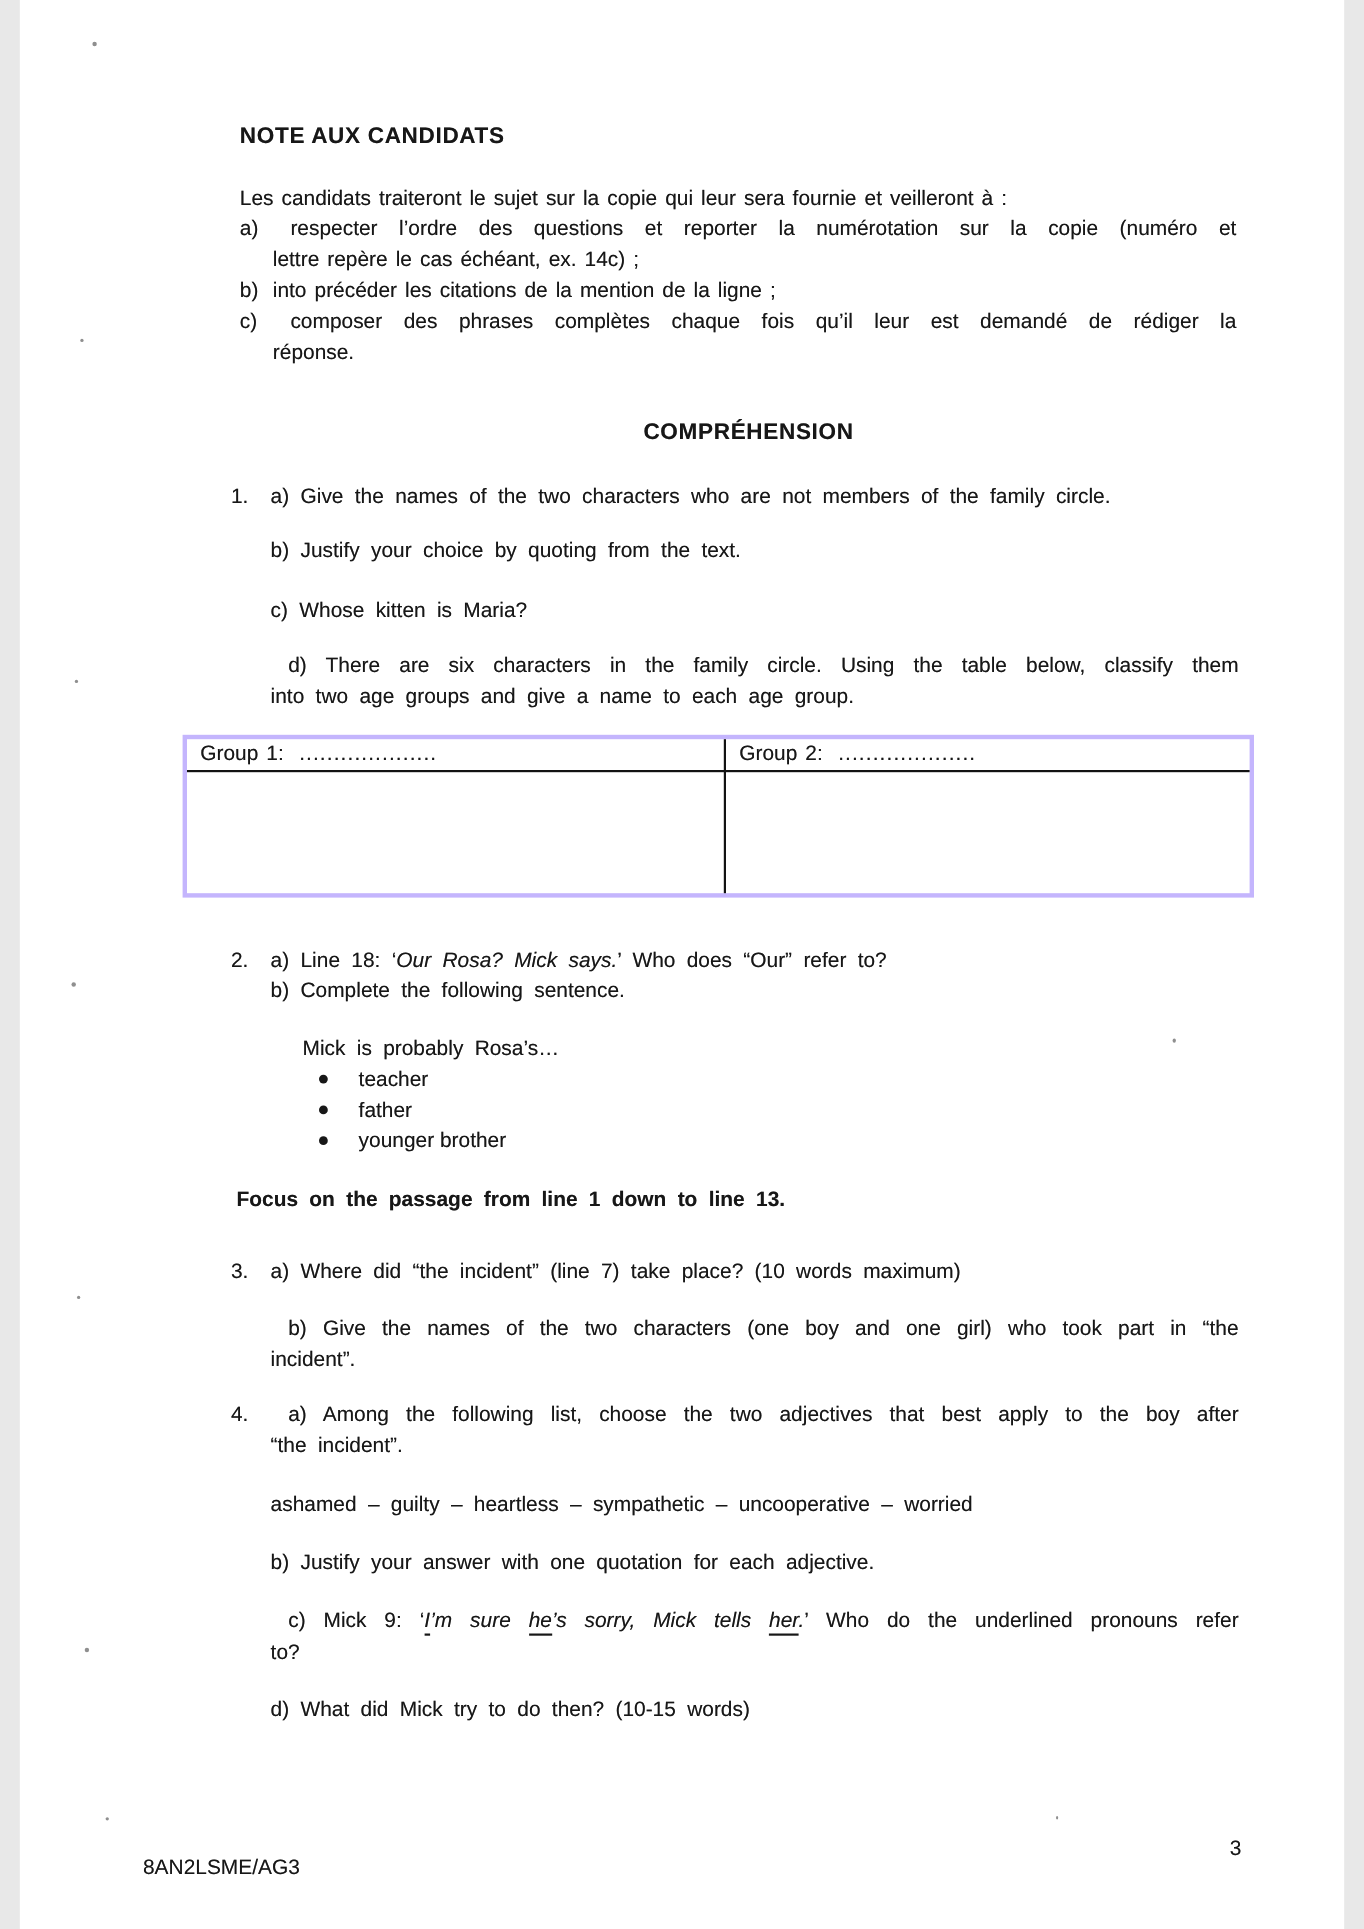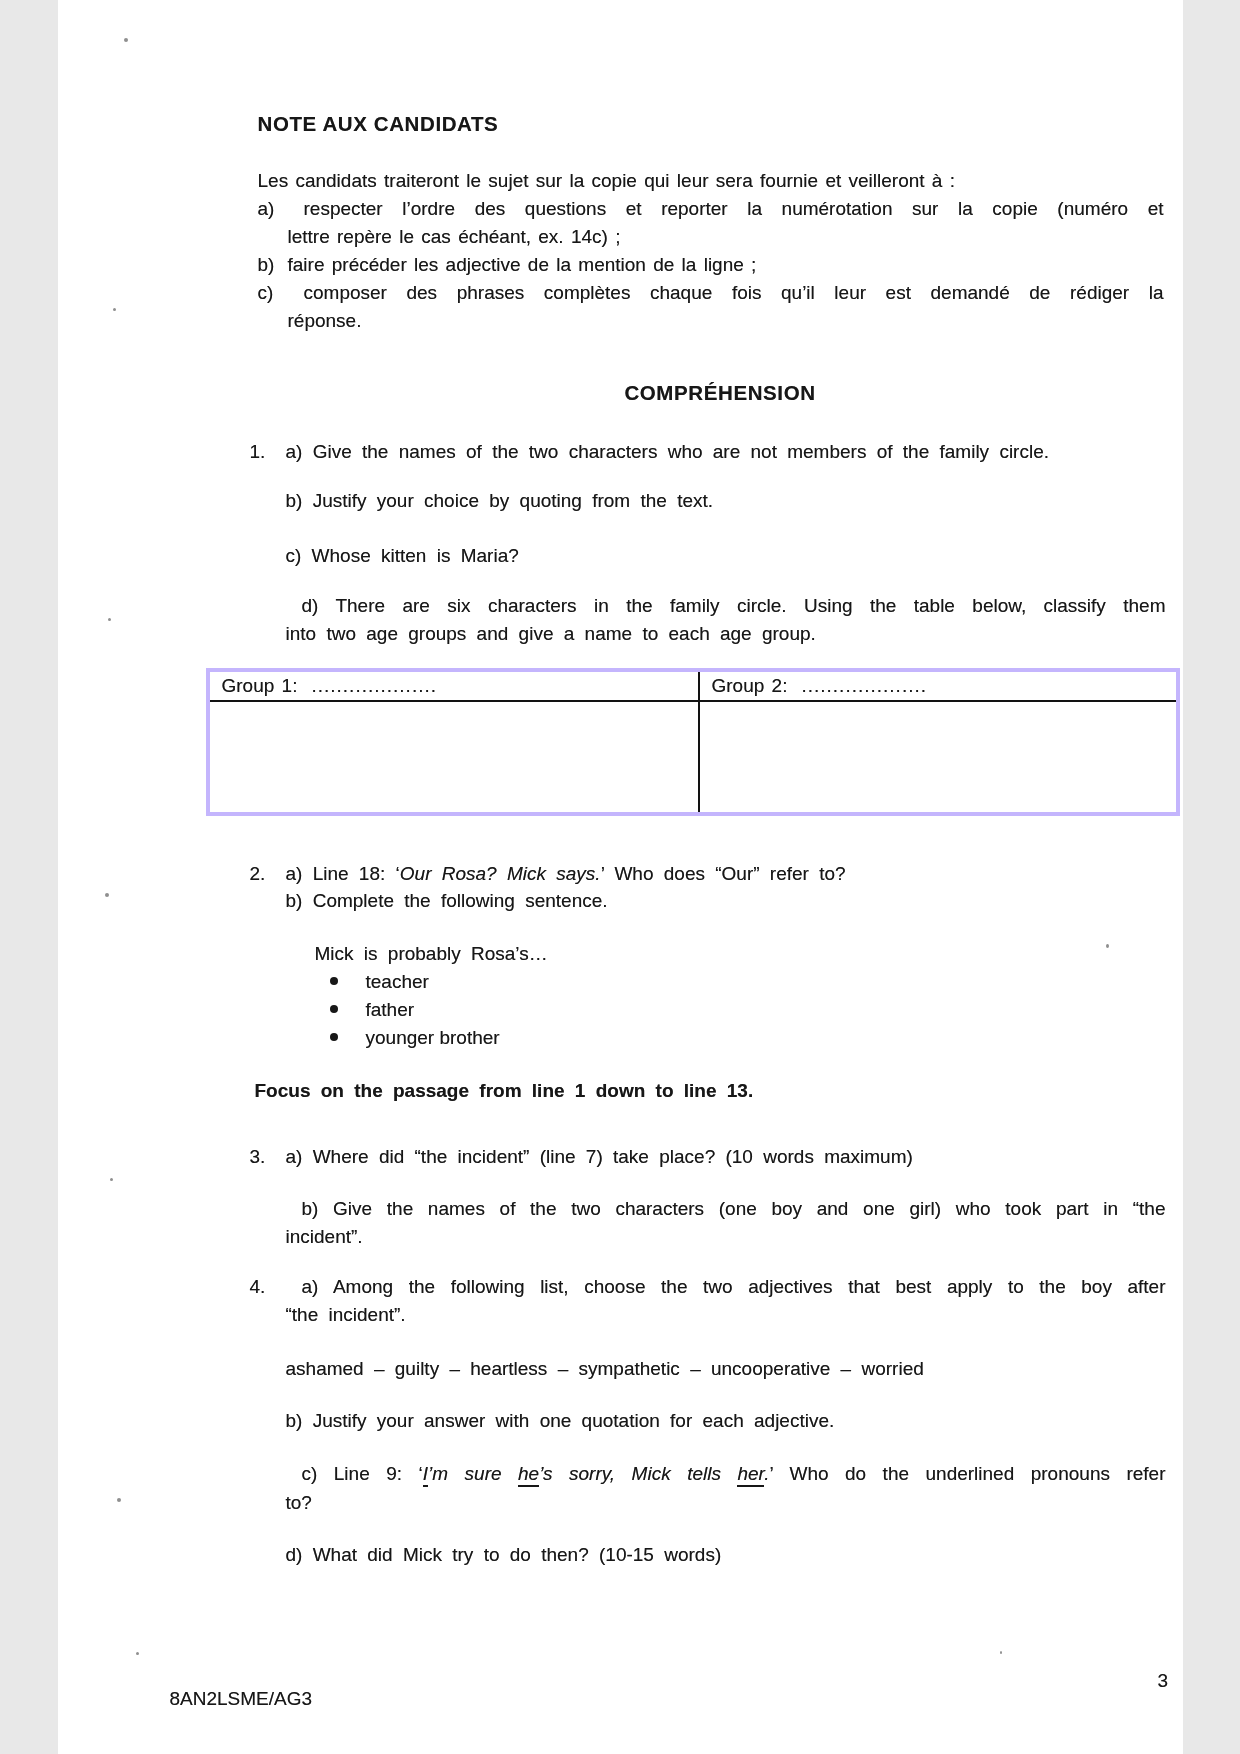--- a/index.html
+++ b/index.html
@@ -1,25 +1,24 @@
 <!DOCTYPE html>
 <html><head>
 <meta charset="utf-8">
 <style>
   html,body{margin:0;padding:0;background:#e8e8e8;}
   .page{
     position:relative;
-    width:1077px;height:1754px;
+    width:1204px;height:1754px;
     margin:0 auto;
     background:#ffffff;
     font-family:"Liberation Sans","DejaVu Sans",sans-serif;
     color:#171717;
     overflow:hidden;
     text-shadow:0 0 .5px rgba(25,25,25,.55);
-    padding-left:48px;
   }
   .abs{position:absolute;}
   .t{font-size:19px;line-height:26px;}
   .b{font-weight:bold;}
   .it{font-style:italic;}
   .en{word-spacing:5px;}
   .fr{word-spacing:2px;}
   .heading{font-size:20.5px;letter-spacing:.6px;font-weight:bold;}
   
   .j{
@@ -67,21 +66,21 @@
 
   <div class="abs heading" style="left:200px;top:112px;">NOTE AUX CANDIDATS</div>
 
   <div class="abs t fr" style="left:200px;top:168px;width:900px;">Les candidats traiteront le sujet sur la copie qui leur sera fournie et veilleront à :</div>
 
   <div class="abs t fr frmark" style="top:196px;">a)</div>
   <div class="abs t frtxt j" style="top:196px;">respecter l’ordre des questions et reporter la numérotation sur la copie (numéro et</div>
   <div class="abs t fr frtxt" style="top:224px;">lettre repère le cas échéant, ex. 14c) ;</div>
 
   <div class="abs t fr frmark" style="top:252px;">b)</div>
-  <div class="abs t fr frtxt" style="top:252px;">faire précéder les adjective de la mention de la ligne ;</div>
+  <div class="abs t fr frtxt" style="top:252px;">into précéder les citations de la mention de la ligne ;</div>
 
   <div class="abs t fr frmark" style="top:280px;">c)</div>
   <div class="abs t frtxt j" style="top:280px;">composer des phrases complètes chaque fois qu’il leur est demandé de rédiger la</div>
   <div class="abs t fr frtxt" style="top:308px;">réponse.</div>
 
   <div class="abs heading" style="left:200px;top:381px;width:925px;text-align:center;">COMPRÉHENSION</div>
 
   <div class="abs t en qnum" style="top:439px;">1.</div>
   <div class="abs t en qtxt" style="top:488px;">b) Justify your choice by quoting from the text.</div>
   <div class="abs t en qtxt" style="top:439px;">a) Give the names of the two characters who are not members of the family circle.</div>
@@ -114,21 +113,21 @@
   <div class="abs t en qtxt" style="top:1144px;">a) Where did “the incident” (line 7) take place? (10 words maximum)</div>
   <div class="abs t qtxt j" style="top:1196px;">b) Give the names of the two characters (one boy and one girl) who took part in “the</div>
   <div class="abs t en qtxt" style="top:1224px;">incident”.</div>
 
   <div class="abs t en qnum" style="top:1274px;">4.</div>
   <div class="abs t qtxt j" style="top:1274px;">a) Among the following list, choose the two adjectives that best apply to the boy after</div>
   <div class="abs t en qtxt" style="top:1356px;">ashamed – guilty – heartless – sympathetic – uncooperative – worried</div>
   <div class="abs t en qtxt" style="top:1302px;">“the incident”.</div>
   <div class="abs t en qtxt" style="top:1408px;">b) Justify your answer with one quotation for each adjective.</div>
 
-  <div class="abs t qtxt j" style="top:1461px;"><span>c) Line 9: ‘</span><span class="it u">I</span><span class="it">’m sure </span><span class="it u">he</span><span class="it">’s sorry, Mick tells </span><span class="it u">her</span><span class="it">.</span><span>’ Who do the underlined pronouns refer</span></div>
+  <div class="abs t qtxt j" style="top:1461px;"><span>c) Mick 9: ‘</span><span class="it u">I</span><span class="it">’m sure </span><span class="it u">he</span><span class="it">’s sorry, Mick tells </span><span class="it u">her</span><span class="it">.</span><span>’ Who do the underlined pronouns refer</span></div>
   <div class="abs t en qtxt" style="top:1490px;">to?</div>
 
   <div class="abs t en qtxt" style="top:1542px;">d) What did Mick try to do then? (10-15 words)</div>
 
   <div class="abs t" style="left:112px;top:1686px;">8AN2LSME/AG3</div>
   <div class="abs t" style="left:1100px;top:1668px;">3</div>
 
 </div>
 
 </body></html>

